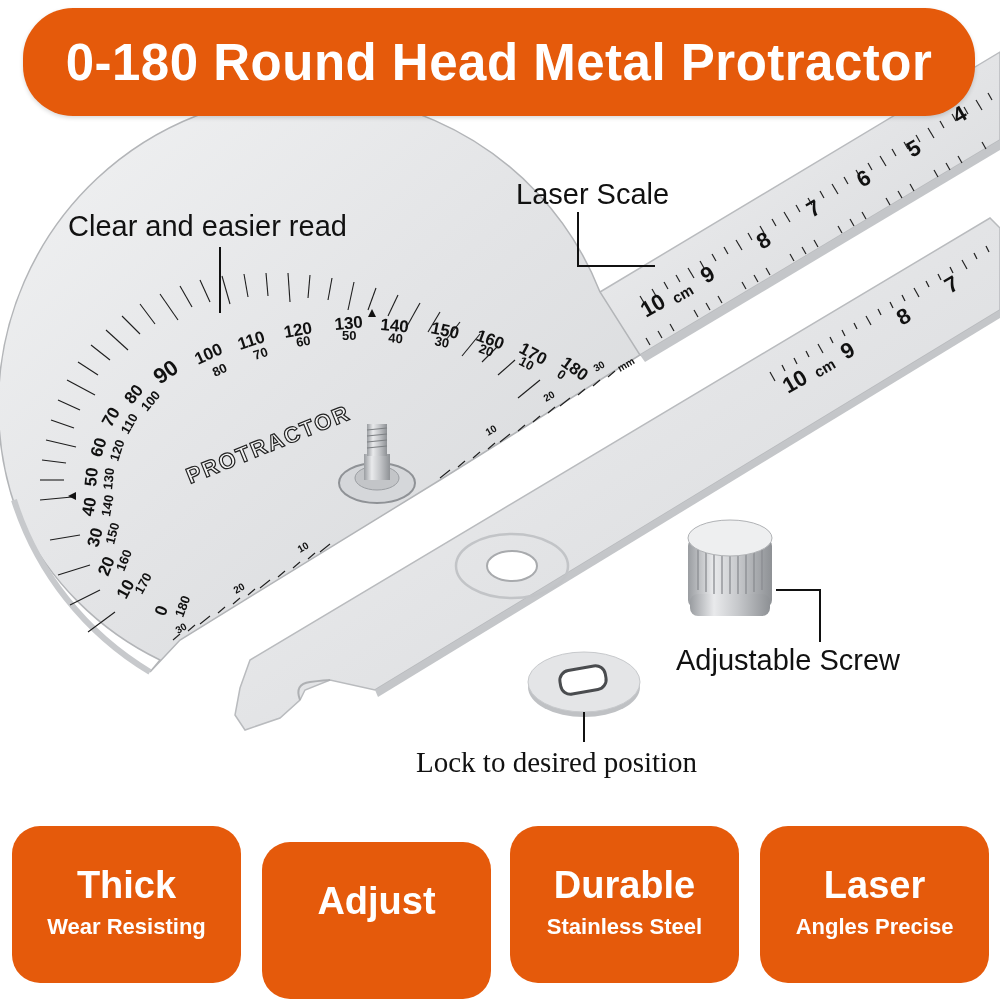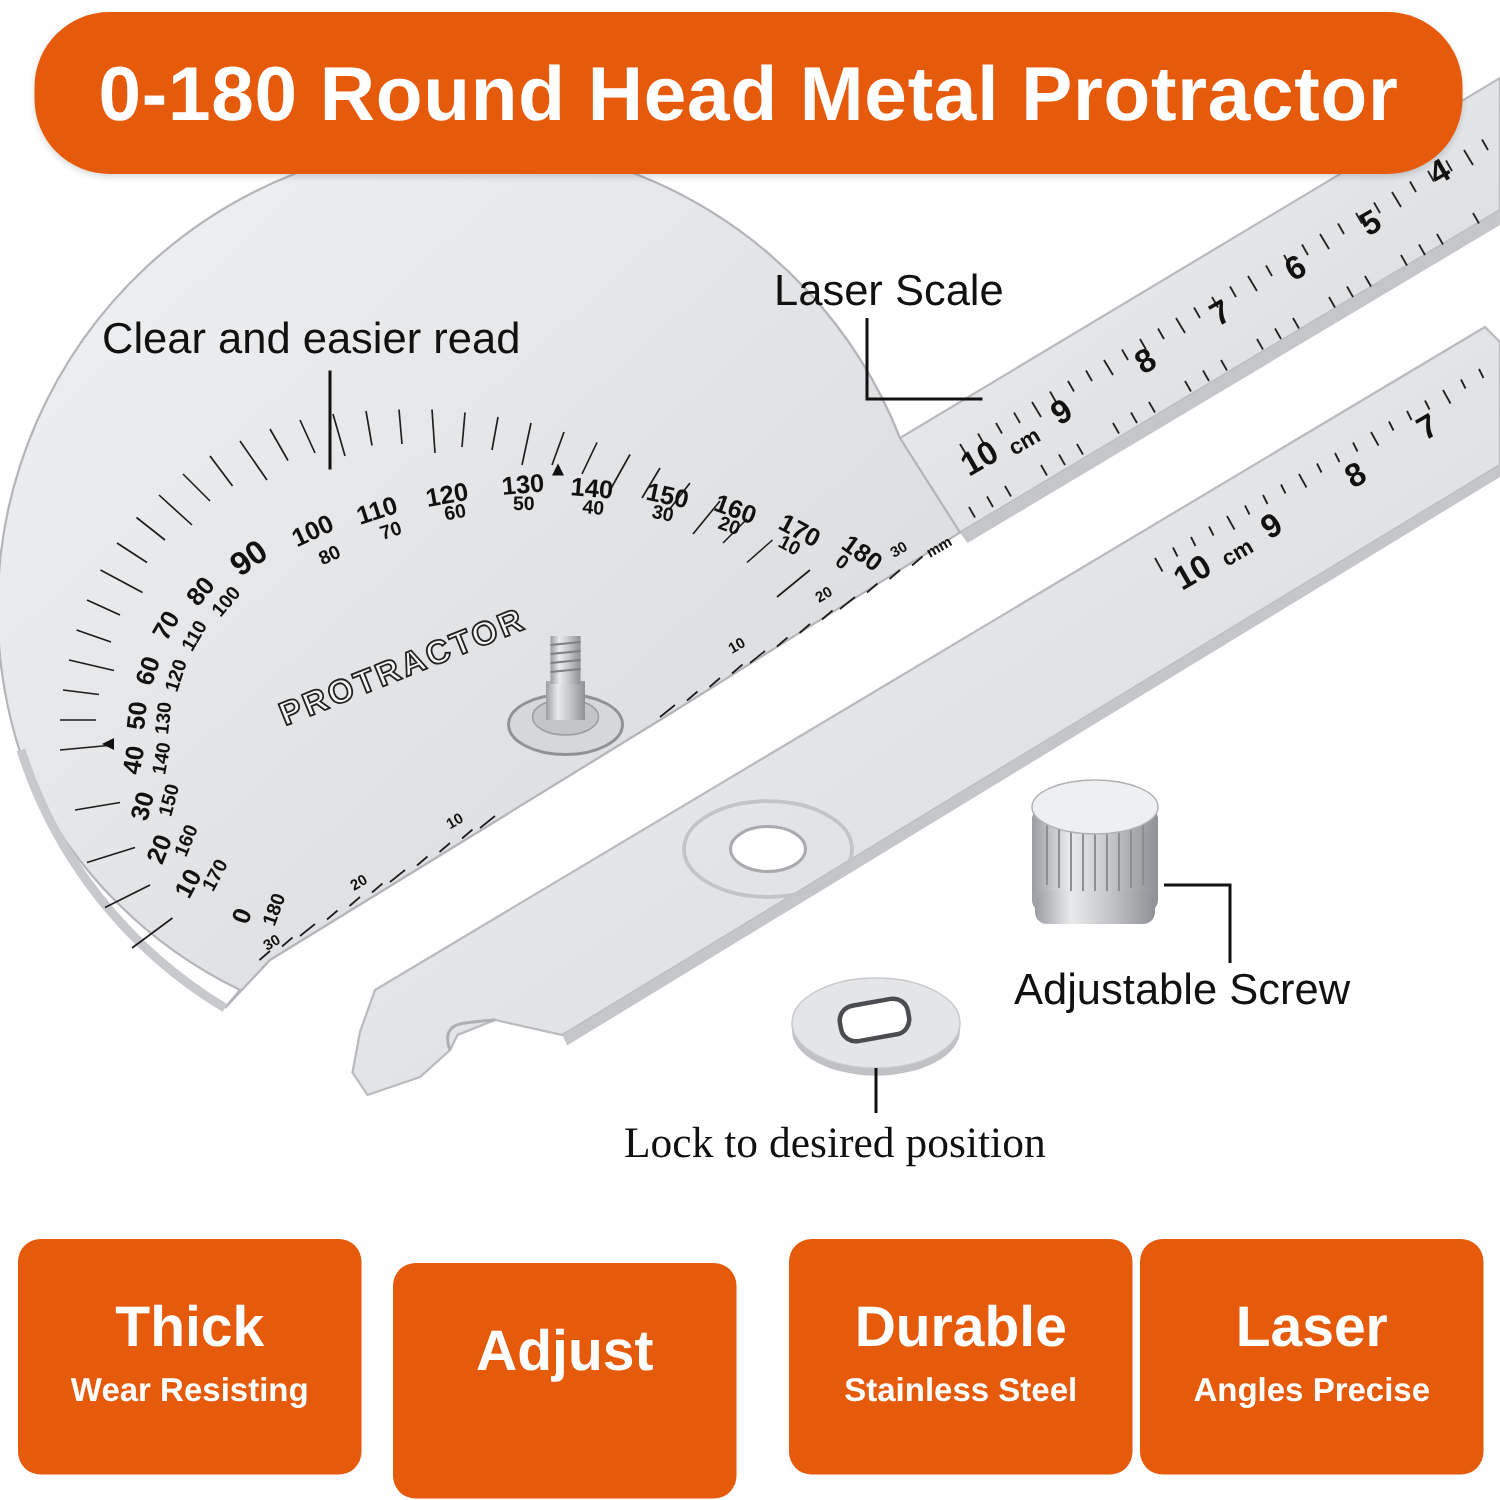--- a/index.html
+++ b/index.html
@@ -2,21 +2,21 @@
 <html><head>
 <meta charset="utf-8">
 <style>
   html, body { margin:0; padding:0; background:#ffffff; }
   body { width:1000px; height:1000px; position:relative; overflow:hidden; font-family:"Liberation Sans", sans-serif; }
   .banner { position:absolute; left:23px; top:8px; width:952px; height:108px; background:#e55a0b; border-radius:50px; display:flex; align-items:center; justify-content:center; box-shadow:0 2px 4px rgba(0,0,0,0.15); z-index:5; }
   .banner-title { color:#fff; font-weight:bold; font-size:51px; letter-spacing:0.5px; white-space:nowrap; }
   .illus { position:absolute; left:0; top:0; width:1000px; height:820px; z-index:1; }
   .callout { position:absolute; color:#111; font-size:29px; white-space:nowrap; z-index:6; }
   .badges { position:absolute; left:0; top:826px; width:1000px; height:165px; z-index:5; }
-  .badge { position:absolute; top:0; width:229px; height:157px; background:#e55a0b; border-radius:15px; color:#fff; text-align:center; box-sizing:border-box; padding-top:38px; }
+  .badge { position:absolute; top:0; width:229px; height:157px; background:#e55a0b; border-radius:28px; color:#fff; text-align:center; box-sizing:border-box; padding-top:38px; }
   .badge-title { font-weight:bold; font-size:38px; line-height:42px; display:block; }
   .badge-sub { font-weight:bold; font-size:22px; line-height:30px; display:block; margin-top:6px;text-align:center; }
 </style>
 </head>
 <body>
 
 <div class="banner">
   <span class="banner-title">0-180 Round Head Metal Protractor</span>
 </div>
 
@@ -316,21 +316,21 @@
 <div class="callout" style="left:416px; top:746px;font-family:Liberation Serif, serif;">Lock to desired position</div>
 
 <div class="badges">
   <div class="badge" style="left:12px;">
     <span class="badge-title">Thick</span>
     <span class="badge-sub">Wear Resisting</span>
   </div>
   <div class="badge" style="left:262px;margin-top:16px;">
     <span class="badge-title">Adjust</span>
   </div>
-  <div class="badge" style="left:510px;margin-left:16px;">
+  <div class="badge" style="left:510px;">
     <span class="badge-title">Durable</span>
     <span class="badge-sub">Stainless Steel</span>
   </div>
   <div class="badge" style="left:760px;">
     <span class="badge-title">Laser</span>
     <span class="badge-sub">Angles Precise</span>
   </div>
 </div>
 
 </body></html>

